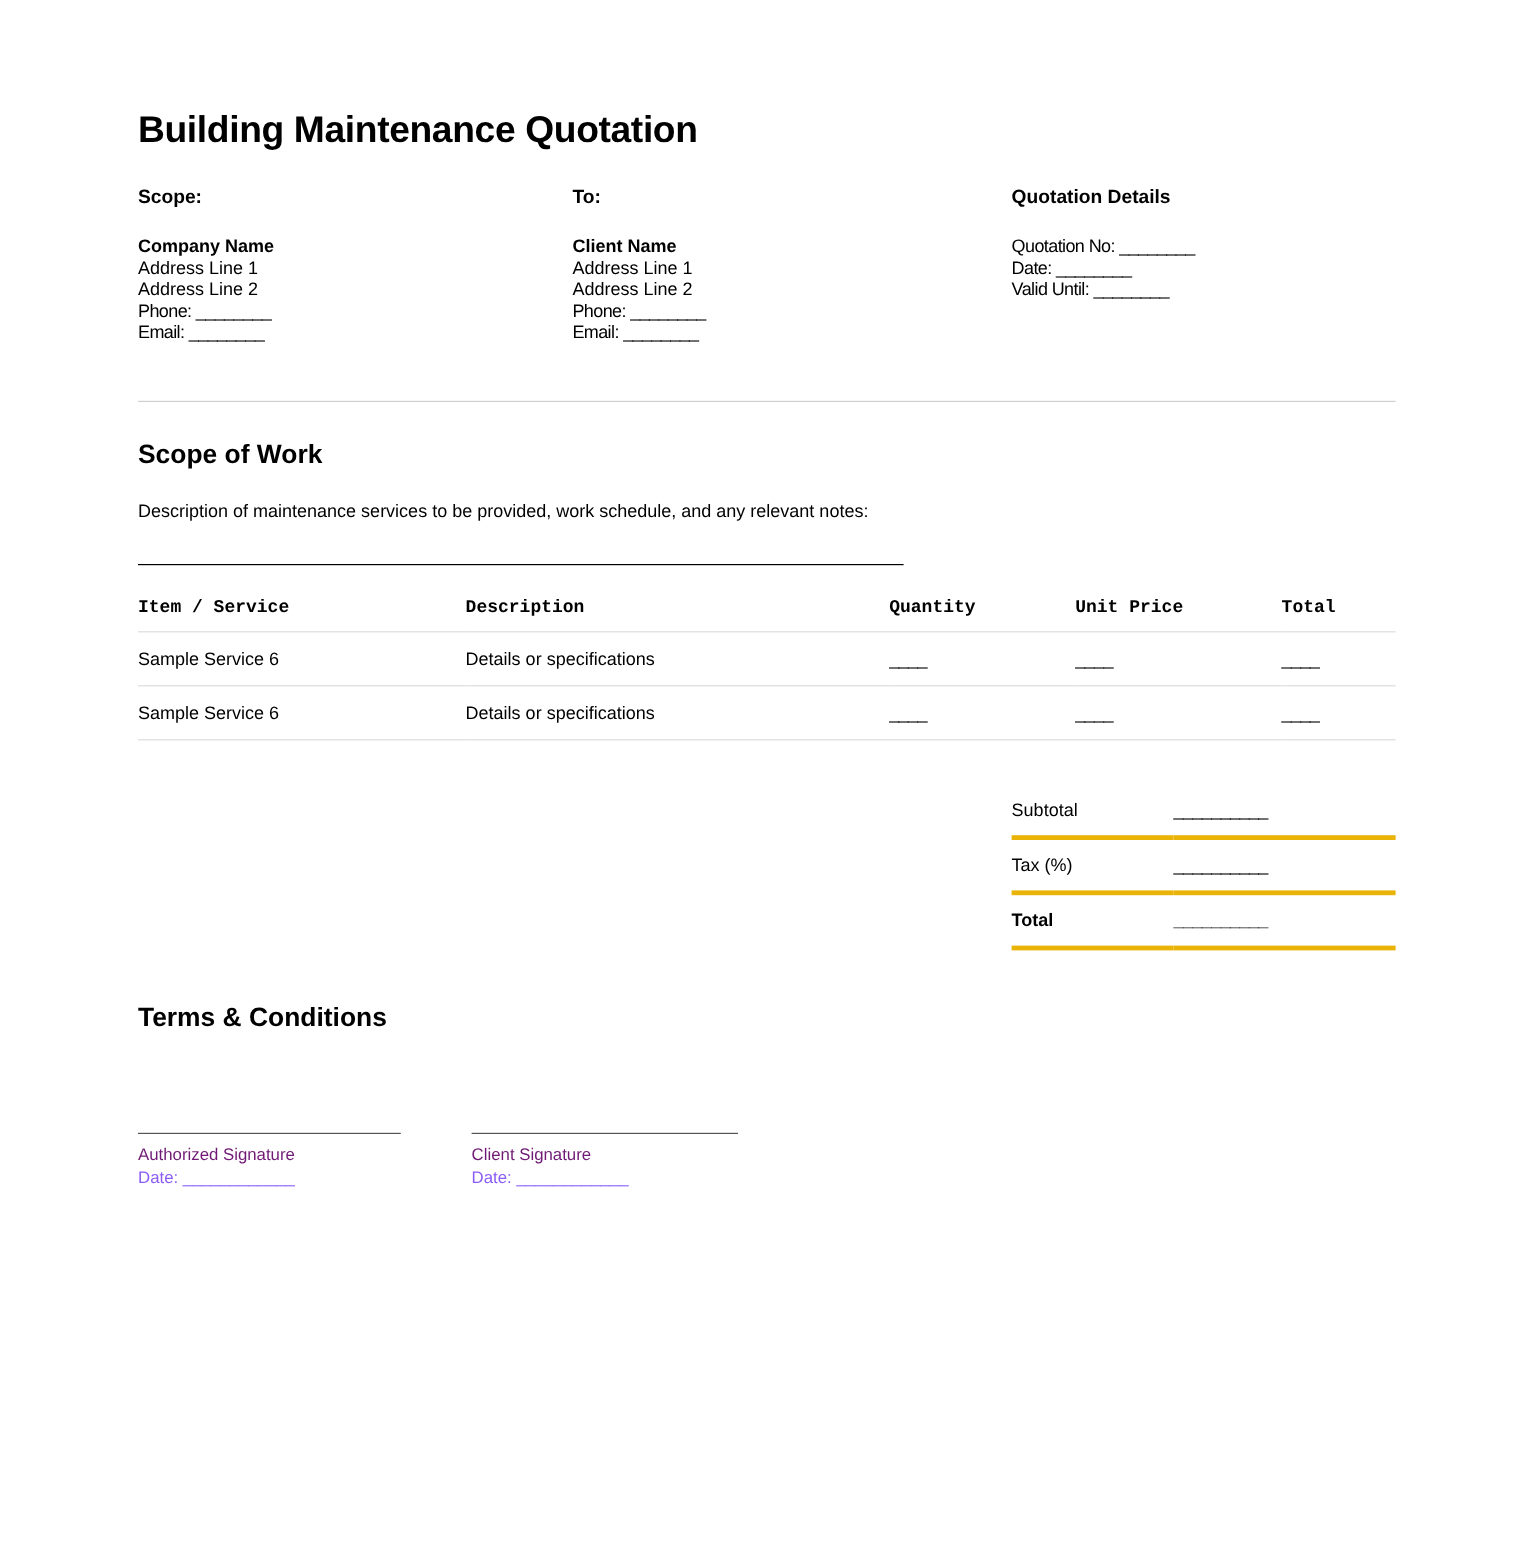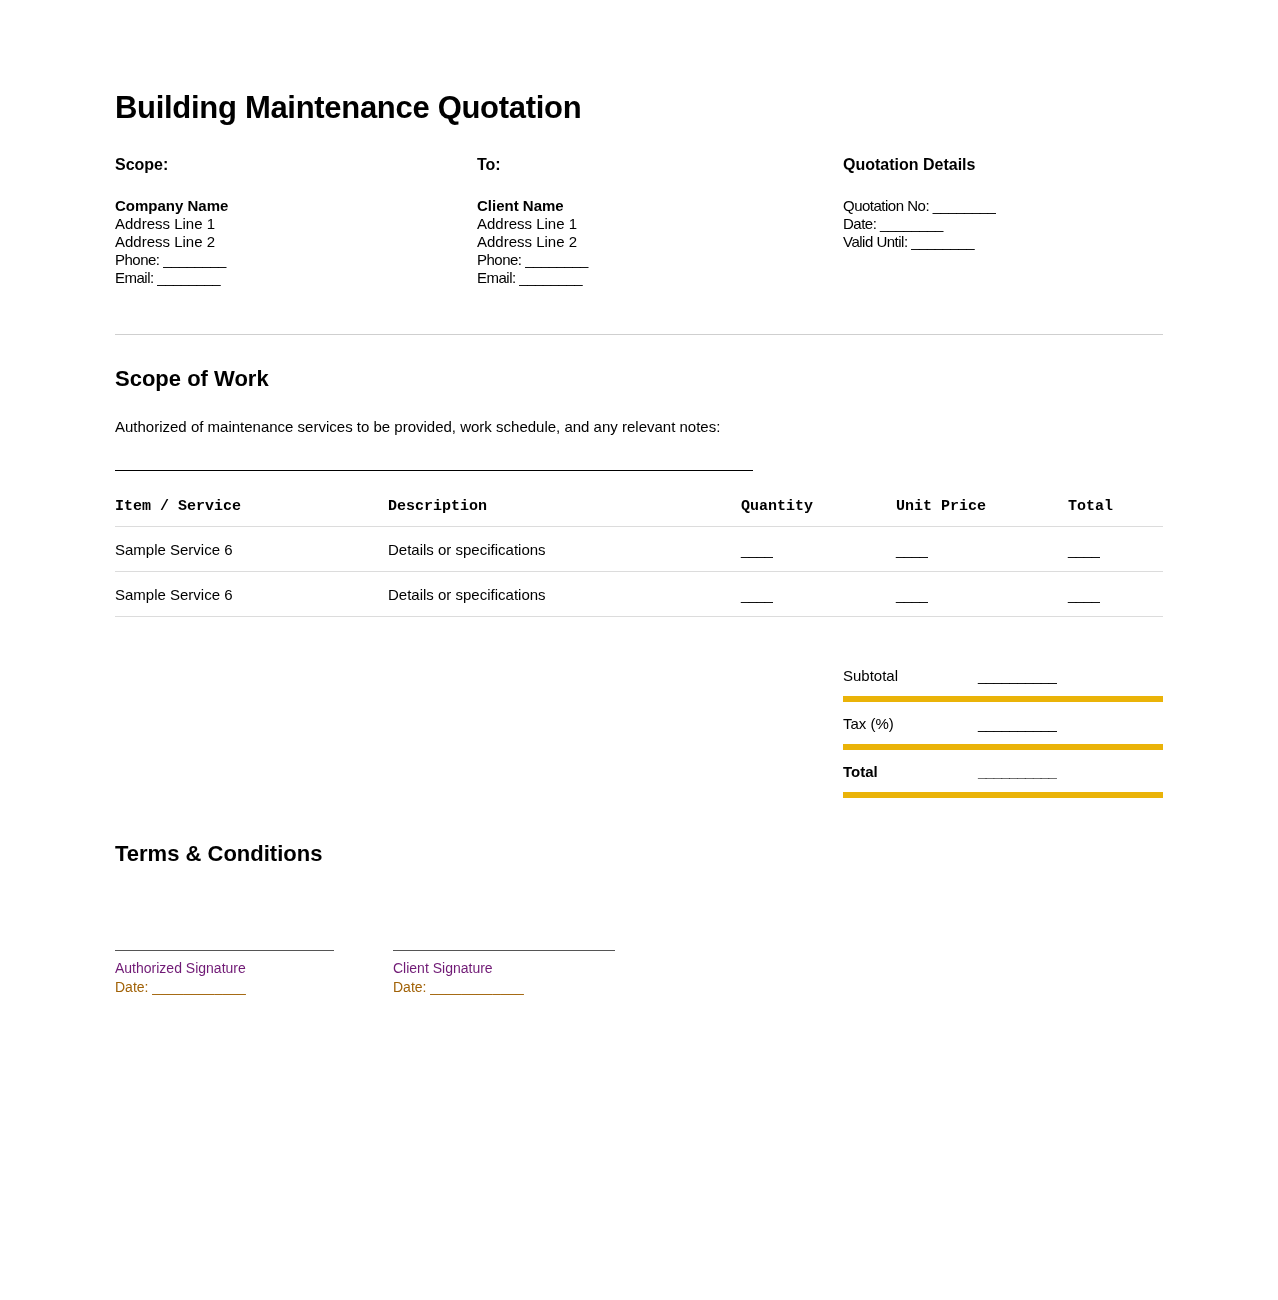--- a/index.html
+++ b/index.html
@@ -141,21 +141,21 @@
     margin-top: 37px;
   }
   .totals-table {
     width: 320px;
     border-collapse: collapse;
     table-layout: fixed;
   }
   .totals-table td {
     font-size: 15px;
     padding: 13px 0 12px 0;
-    border-bottom: 6px solid #eab308;
+    border-bottom: 4px solid #eab308;
     vertical-align: bottom;
   }
   .totals-label { width: 135px; }
   .totals-value { width: 185px; }
   .totals-table tr.grand td {
     font-weight: bold;
   }
 
   
   .terms-title {
@@ -194,21 +194,21 @@
   .sig-block.left  .sig-line { width: 219px; }
   .sig-block.right .sig-line { width: 222px; }
   .sig-label {
     font-size: 14px;
     color: #701a75;
     line-height: 19px;
     white-space: pre;
   }
   .sig-date {
     font-size: 14px;
-    color: #a16207;
+    color: #8b5cf6;
     line-height: 19px;
     white-space: pre;
   }
 </style>
 </head>
 <body>
 
 <div class="page">
   <div class="content">
 
@@ -240,21 +240,21 @@
         <div class="party-line blank">Date: ________</div>
         <div class="party-line blank">Valid Until: ________</div>
       </div>
 
     </div>
 
     <hr class="divider">
 
     <h2 class="section-title">Scope of Work</h2>
 
-    <p class="section-body">Authorized of maintenance services to be provided, work schedule, and any relevant notes:</p>
+    <p class="section-body">Description of maintenance services to be provided, work schedule, and any relevant notes:</p>
 
     <hr class="scope-rule">
 
     <table class="items-table">
       <thead>
         <tr>
           <th class="col-item">Item / Service</th>
           <th class="col-desc">Description</th>
           <th class="col-qty">Quantity</th>
           <th class="col-price">Unit Price</th>

